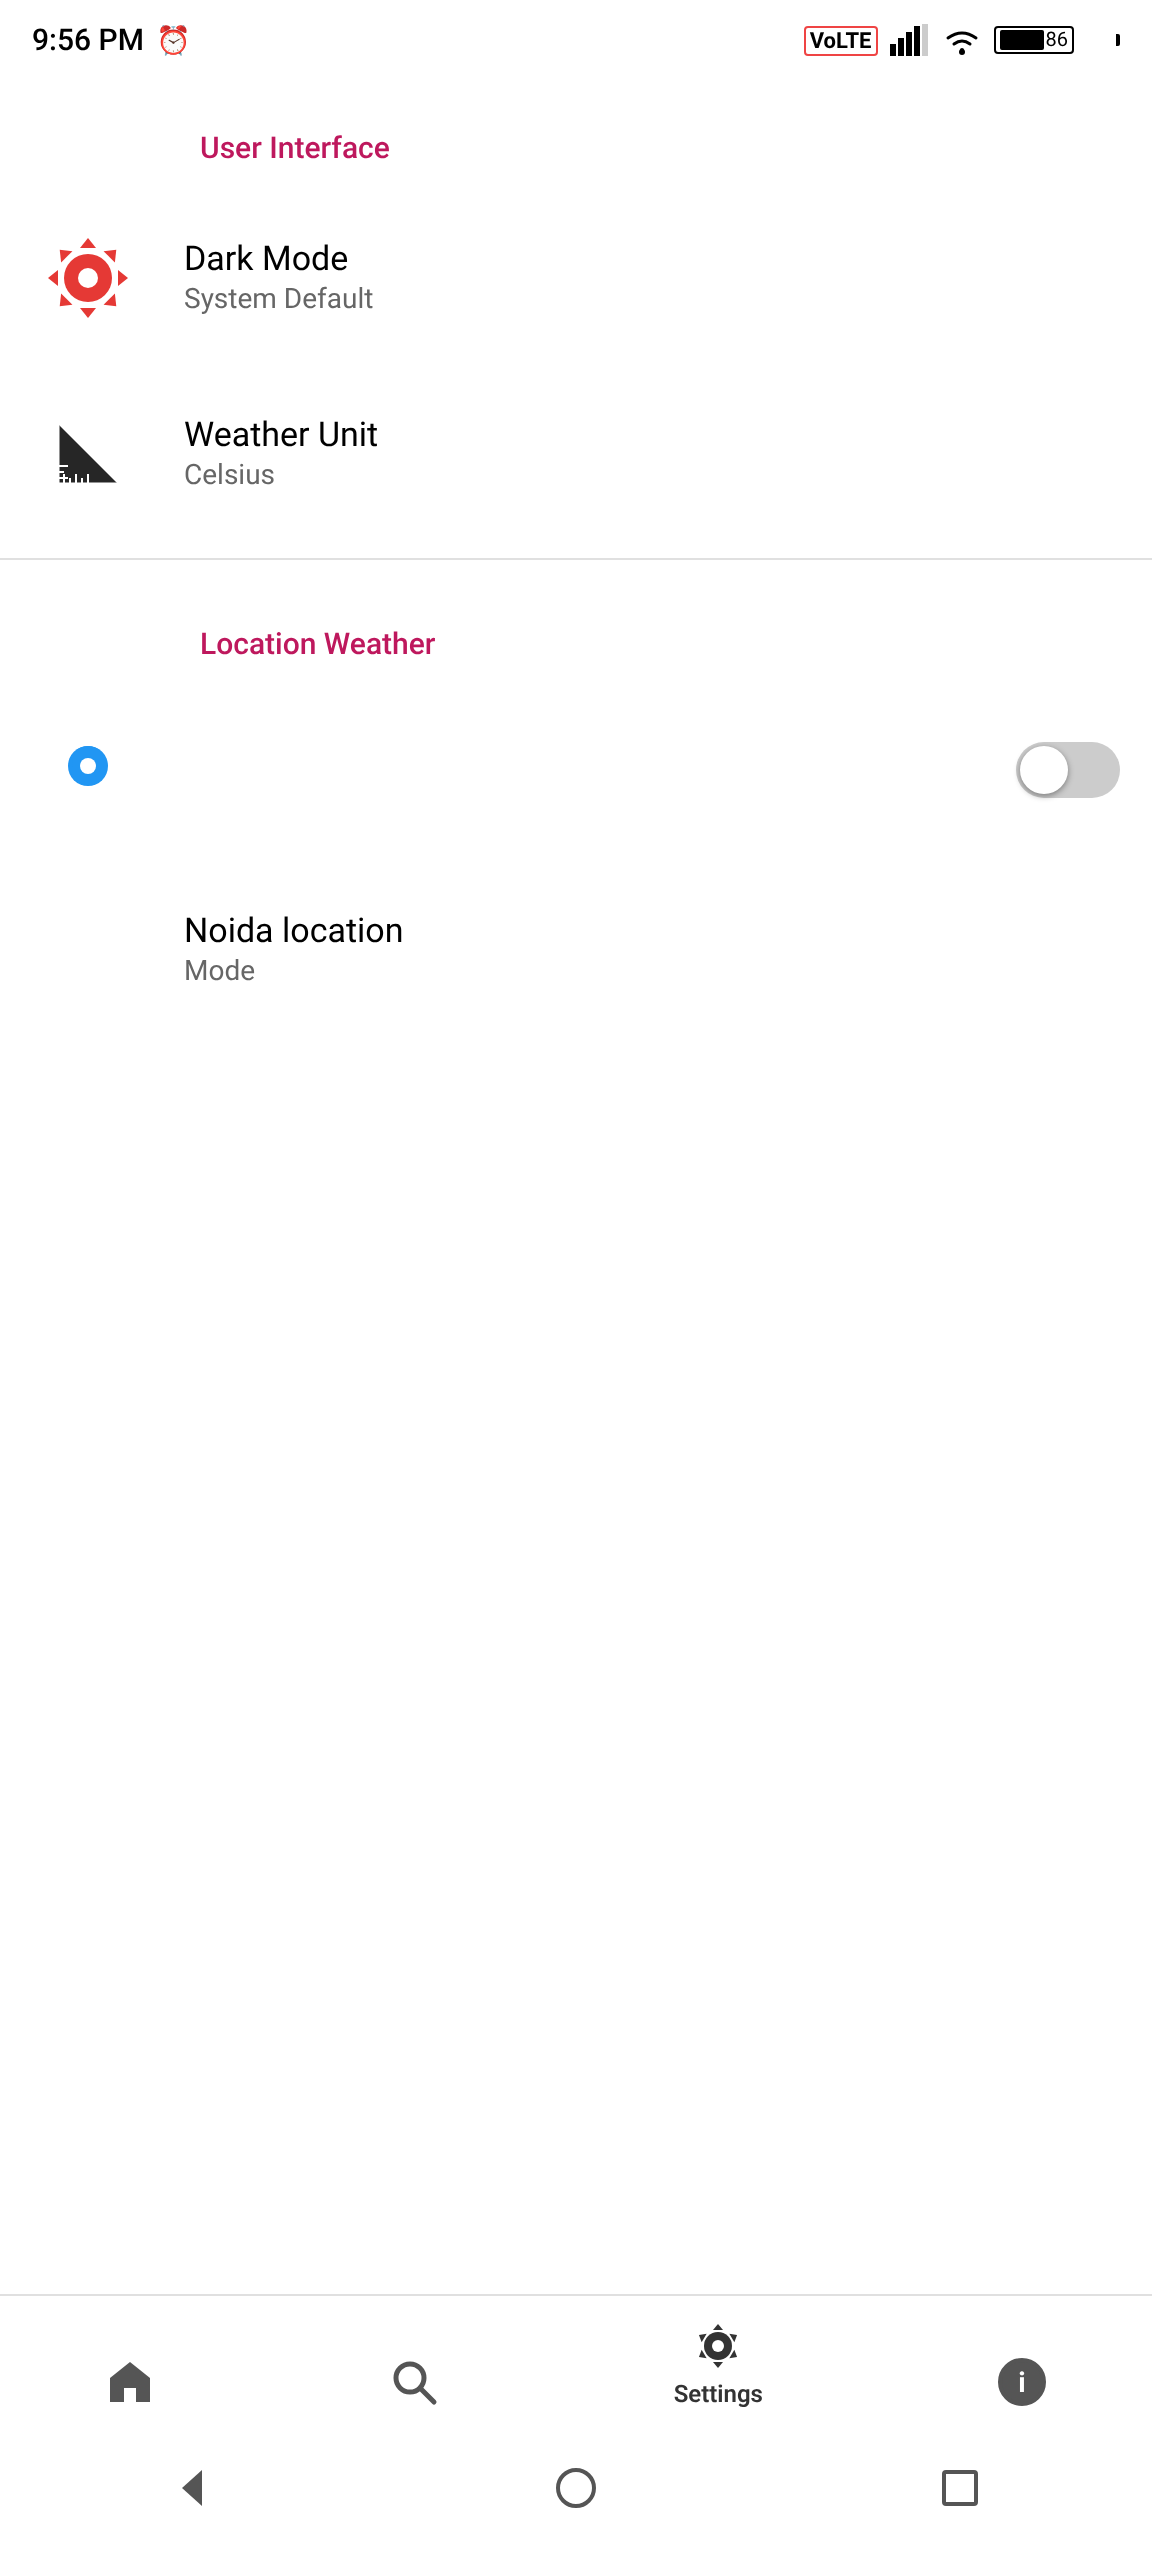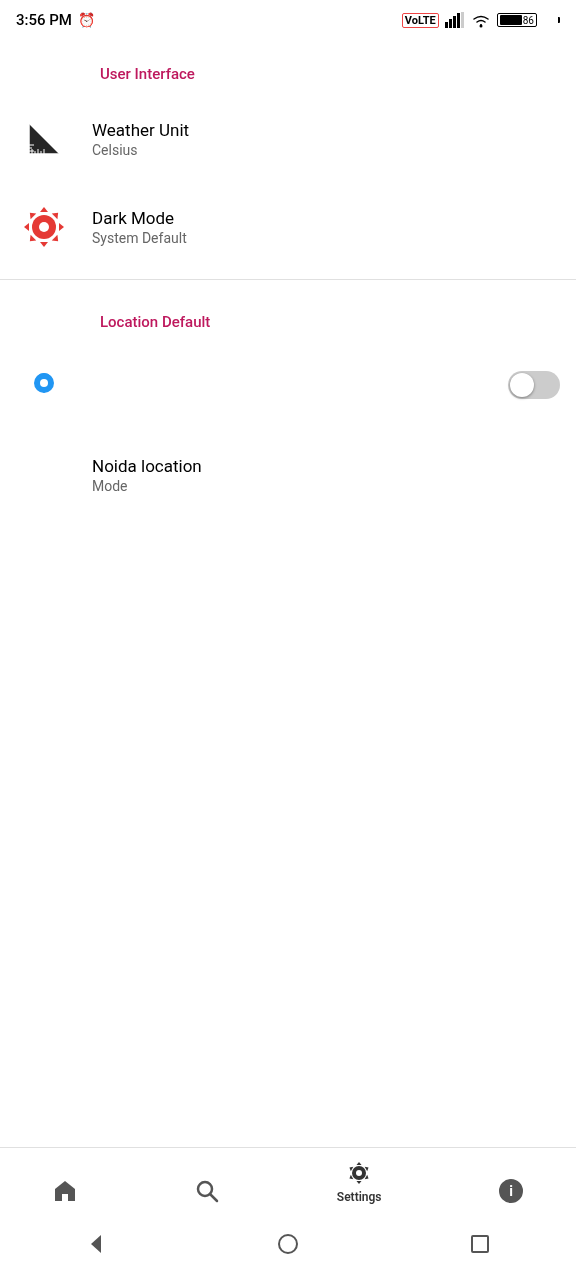--- a/index.html
+++ b/index.html
@@ -177,21 +177,21 @@
       align-items: center;
       justify-content: center;
       cursor: pointer;
     }
   </style>
 </head>
 <body>
 
 <div class="status-bar">
   <div class="status-time">
-    <span>3:56 PM</span>
+    <span>9:56 PM</span>
     <span style="font-size:14px;">⏰</span>
   </div>
   <div class="status-icons">
 
     <span style="font-size:11px; font-weight:bold; border:1px solid #ef4444; padding:0 2px; border-radius:2px;">VoLTE</span>
 
     <svg width="20" height="16" viewBox="0 0 20 16">
       <rect x="0" y="10" width="3" height="6" fill="#000"></rect>
       <rect x="4" y="7" width="3" height="9" fill="#000"></rect>
       <rect x="8" y="4" width="3" height="12" fill="#000"></rect>
@@ -214,20 +214,47 @@
       <div style="width:2px;height:6px;background:#000;border-radius:0 1px 1px 0;margin-left:1px;"></div>
     </div>
   </div>
 </div>
 
 <div class="content">
 
   <div>
     <div class="section-header">
       <span class="section-title">User Interface</span>
+    </div>
+
+    <div class="settings-item">
+      <div class="settings-icon-wrap">
+
+        <svg width="44" height="44" viewBox="0 0 44 44">
+
+          <g transform="translate(22,22)">
+
+            <polygon points="0,-20 4,-15 -4,-15" fill="#E53935" transform="rotate(0)"></polygon>
+            <polygon points="0,-20 4,-15 -4,-15" fill="#E53935" transform="rotate(45)"></polygon>
+            <polygon points="0,-20 4,-15 -4,-15" fill="#E53935" transform="rotate(90)"></polygon>
+            <polygon points="0,-20 4,-15 -4,-15" fill="#E53935" transform="rotate(135)"></polygon>
+            <polygon points="0,-20 4,-15 -4,-15" fill="#E53935" transform="rotate(180)"></polygon>
+            <polygon points="0,-20 4,-15 -4,-15" fill="#E53935" transform="rotate(225)"></polygon>
+            <polygon points="0,-20 4,-15 -4,-15" fill="#E53935" transform="rotate(270)"></polygon>
+            <polygon points="0,-20 4,-15 -4,-15" fill="#E53935" transform="rotate(315)"></polygon>
+
+            <circle r="12" fill="#E53935"></circle>
+            <circle r="5" fill="white"></circle>
+          </g>
+        </svg>
+      </div>
+      <div class="settings-text">
+        <div class="settings-label">Dark Mode</div>
+        <div class="settings-value">System Default</div>
+      </div>
     </div>
 
     <div class="settings-item">
       <div class="settings-icon-wrap">
 
         <svg width="40" height="40" viewBox="0 0 40 40">
 
           <polygon points="5,35 35,35 5,5" fill="#000000" opacity="0.85"></polygon>
           <line x1="5" y1="35" x2="35" y2="35" stroke="white" stroke-width="1.5"></line>
           <line x1="5" y1="35" x2="5" y2="5" stroke="white" stroke-width="1.5"></line>
@@ -240,54 +267,27 @@
           <line x1="5" y1="32" x2="10" y2="32" stroke="white" stroke-width="1"></line>
           <line x1="5" y1="29" x2="8" y2="29" stroke="white" stroke-width="1"></line>
           <line x1="5" y1="26" x2="10" y2="26" stroke="white" stroke-width="1"></line>
         </svg>
       </div>
       <div class="settings-text">
         <div class="settings-label">Weather Unit</div>
         <div class="settings-value">Celsius</div>
       </div>
     </div>
-
-    <div class="settings-item">
-      <div class="settings-icon-wrap">
-
-        <svg width="44" height="44" viewBox="0 0 44 44">
-
-          <g transform="translate(22,22)">
-
-            <polygon points="0,-20 4,-15 -4,-15" fill="#E53935" transform="rotate(0)"></polygon>
-            <polygon points="0,-20 4,-15 -4,-15" fill="#E53935" transform="rotate(45)"></polygon>
-            <polygon points="0,-20 4,-15 -4,-15" fill="#E53935" transform="rotate(90)"></polygon>
-            <polygon points="0,-20 4,-15 -4,-15" fill="#E53935" transform="rotate(135)"></polygon>
-            <polygon points="0,-20 4,-15 -4,-15" fill="#E53935" transform="rotate(180)"></polygon>
-            <polygon points="0,-20 4,-15 -4,-15" fill="#E53935" transform="rotate(225)"></polygon>
-            <polygon points="0,-20 4,-15 -4,-15" fill="#E53935" transform="rotate(270)"></polygon>
-            <polygon points="0,-20 4,-15 -4,-15" fill="#E53935" transform="rotate(315)"></polygon>
-
-            <circle r="12" fill="#E53935"></circle>
-            <circle r="5" fill="white"></circle>
-          </g>
-        </svg>
-      </div>
-      <div class="settings-text">
-        <div class="settings-label">Dark Mode</div>
-        <div class="settings-value">System Default</div>
-      </div>
-    </div>
   </div>
 
   <div class="divider"></div>
 
   <div>
     <div class="section-header">
-      <span class="section-title">Location Default</span>
+      <span class="section-title">Location Weather</span>
     </div>
 
     <div class="settings-item">
       <div class="settings-icon-wrap">
 
         <svg width="44" height="44" viewBox="0 0 44 44">
           <circle cx="22" cy="18" r="10" fill="#2196F3"></circle>
           <path d="M22 28 L14 18 Q14 8 22 8 Q30 8 30 18 Z" fill="#2196F3"></path>
           <circle cx="22" cy="18" r="4" fill="white"></circle>
         </svg>

